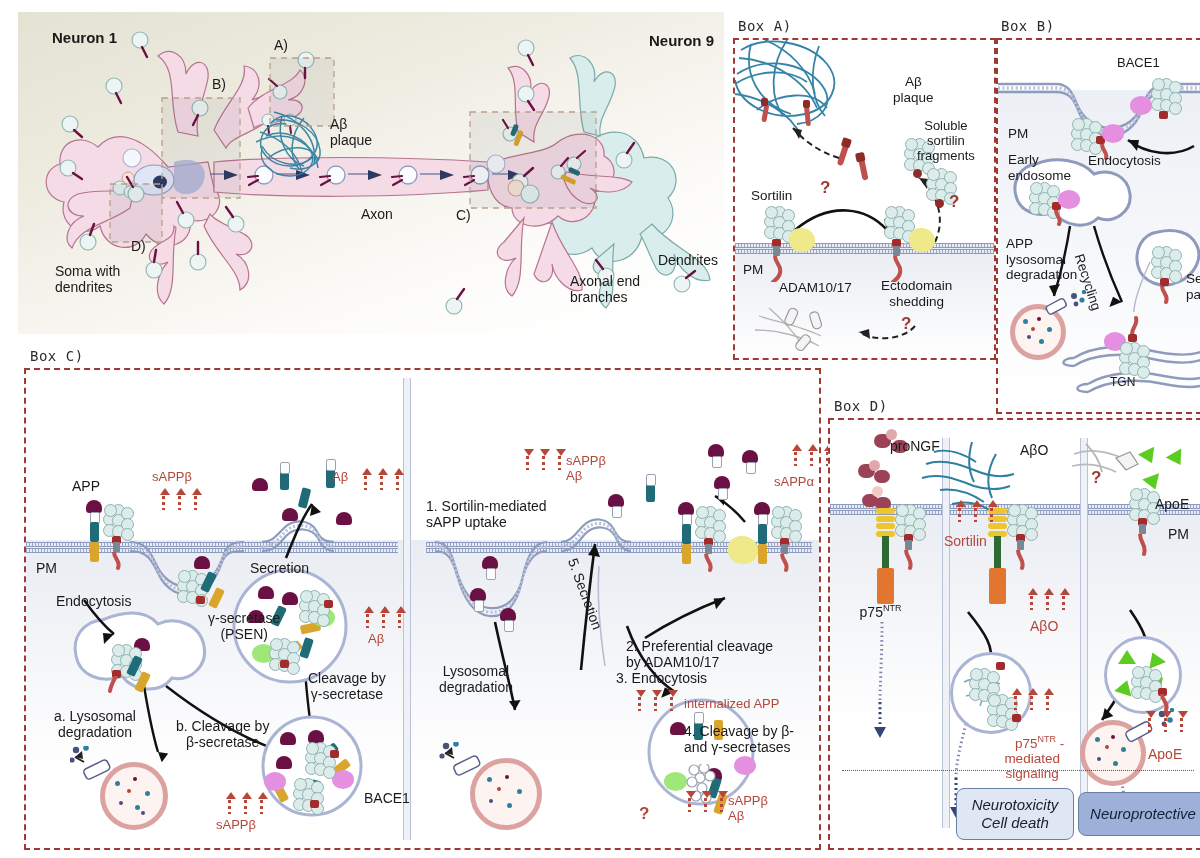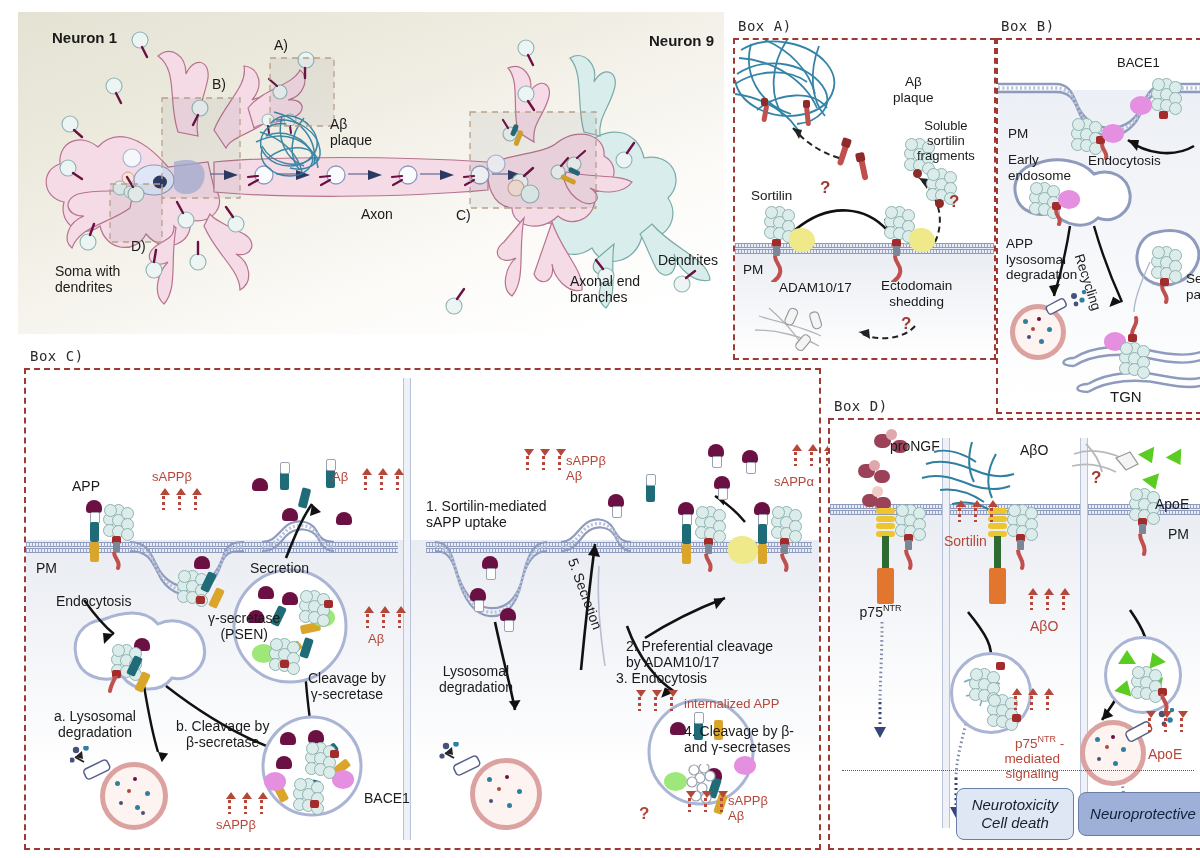--- a/index.html
+++ b/index.html
@@ -625,21 +625,21 @@
 
   <div class="lbl" style="left:119px;top:16px;font-size:13px;">BACE1</div>
   <div class="lbl" style="left:10px;top:86px;font-size:13.5px;">PM</div>
   <div class="lbl" style="left:10px;top:112px;font-size:13.5px;">Early
 endosome</div>
   <div class="lbl" style="left:90px;top:113px;font-size:13.5px;">Endocytosis</div>
   <div class="lbl" style="left:88px;top:212px;font-size:13.5px;transform:rotate(72deg);transform-origin:left top;">Recycling</div>
   <div class="lbl" style="left:8px;top:196px;font-size:13.5px;">APP
 lysosomal
 degradation</div>
-  <div class="lbl" style="left:112px;top:348px;font-size:15px;">TGN</div>
+  <div class="lbl" style="left:112px;top:336px;font-size:12px;">TGN</div>
   <div class="lbl" style="left:188px;top:231px;font-size:13.5px;">Se
 pa</div>
 </div>
 
 <div class="boxtag" style="left:30px;top:348px;">Box C)</div>
 <div class="dashbox boxC">
 
   <div class="cytosol" style="left:0;top:170px;width:100%;height:230px;"></div>
   <div class="memb" style="left:0;top:172px;width:372px;"></div>
   <div class="memb" style="left:400px;top:172px;width:386px;"></div>

